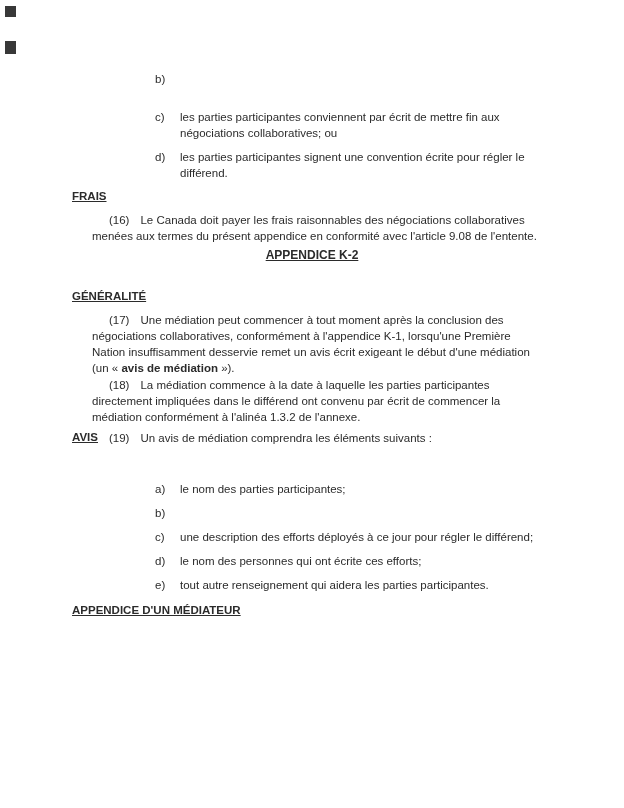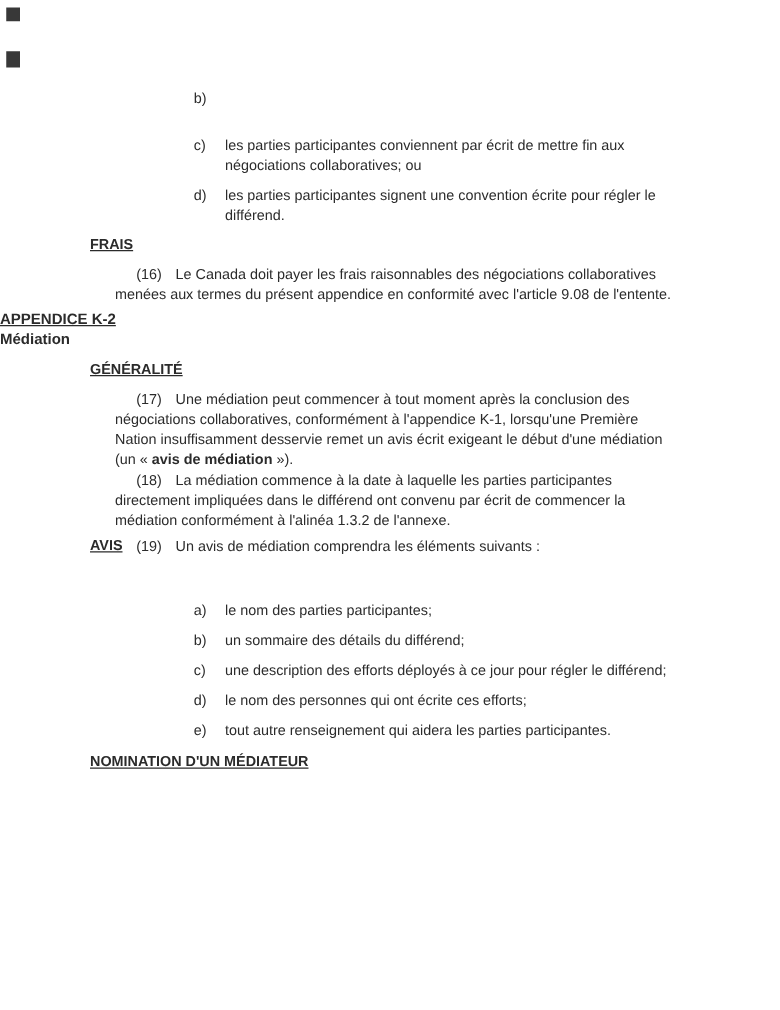--- a/index.html
+++ b/index.html
@@ -9,21 +9,21 @@
     color:#2b2b2b;
     -webkit-font-smoothing:antialiased;
   }
   .page{position:absolute;inset:0;background:#ffffff;overflow:hidden;}
   .txt{font-size:11.5px;line-height:16px;}
   .hd{position:absolute;left:72px;font-weight:bold;white-space:nowrap;text-decoration:underline;}
   .para{position:absolute;left:92px;white-space:pre-line;}
   .pnum{padding-left:17px;padding-right:11px;}
   .li{position:absolute;left:180px;white-space:pre-line;}
   .lmark{position:absolute;left:-25px;top:0;}
-  .centerline{position:absolute;left:0;width:624px;text-align:left;font-weight:bold;font-size:12px;line-height:15px;white-space:nowrap;}
+  .centerline{position:absolute;left:0;width:624px;text-align:center;font-weight:bold;font-size:12px;line-height:15px;white-space:nowrap;}
   .u{text-decoration:underline;}
   .b{font-weight:bold;}
   .mark{position:absolute;left:5px;background:#383838;}
   .mark1{top:6px;width:11px;height:11px;}
   .mark2{top:41px;width:11px;height:13px;}
 </style>
 </head>
 <body>
 
 <div class="page">
@@ -38,44 +38,43 @@
 
   <div class="li txt" style="top:149px"><span class="lmark">d)</span><span>les parties participantes signent une convention écrite pour régler le
 différend.</span></div>
 
   <div class="hd txt" style="top:188px">FRAIS</div>
 
   <div class="para txt" style="top:212px"><span class="pnum">(16)</span><span>Le Canada doit payer les frais raisonnables des négociations collaboratives
 menées aux termes du présent appendice en conformité avec l'article 9.08 de l'entente.</span></div>
 
   <div class="centerline u" style="top:248px">APPENDICE K-2</div>
-  <div class="centerline" style="top:264px">Médiation</div>
 
   <div class="hd txt" style="top:288px">GÉNÉRALITÉ</div>
 
   <div class="para txt" style="top:312px"><span class="pnum">(17)</span><span>Une médiation peut commencer à tout moment après la conclusion des
 négociations collaboratives, conformément à l'appendice K-1, lorsqu'une Première
 Nation insuffisamment desservie remet un avis écrit exigeant le début d'une médiation
 </span><span>(un « </span><span class="b">avis de médiation</span><span> »).</span></div>
 
   <div class="para txt" style="top:377px"><span class="pnum">(18)</span><span>La médiation commence à la date à laquelle les parties participantes
 directement impliquées dans le différend ont convenu par écrit de commencer la
 médiation conformément à l'alinéa 1.3.2 de l'annexe.</span></div>
 
   <div class="hd txt" style="top:429px">AVIS</div>
 
   <div class="para txt" style="top:430px"><span class="pnum">(19)</span><span>Un avis de médiation comprendra les éléments suivants :</span></div>
 
   <div class="li txt" style="top:481px"><span class="lmark">a)</span><span>le nom des parties participantes;</span></div>
 
-  <div class="li txt" style="top:505px"><span class="lmark">b)</span><span>un sommaire des détails du différend;</span></div>
+  <div class="li txt" style="top:505px"><span class="lmark">b)</span></div>
 
   <div class="li txt" style="top:529px"><span class="lmark">c)</span><span>une description des efforts déployés à ce jour pour régler le différend;</span></div>
 
   <div class="li txt" style="top:553px"><span class="lmark">d)</span><span>le nom des personnes qui ont écrite ces efforts;</span></div>
 
   <div class="li txt" style="top:577px"><span class="lmark">e)</span><span>tout autre renseignement qui aidera les parties participantes.</span></div>
 
-  <div class="hd txt" style="top:602px">NOMINATION D'UN MÉDIATEUR</div>
+  <div class="hd txt" style="top:602px">APPENDICE D'UN MÉDIATEUR</div>
 
 
 
 </div>
 
 </body></html>

